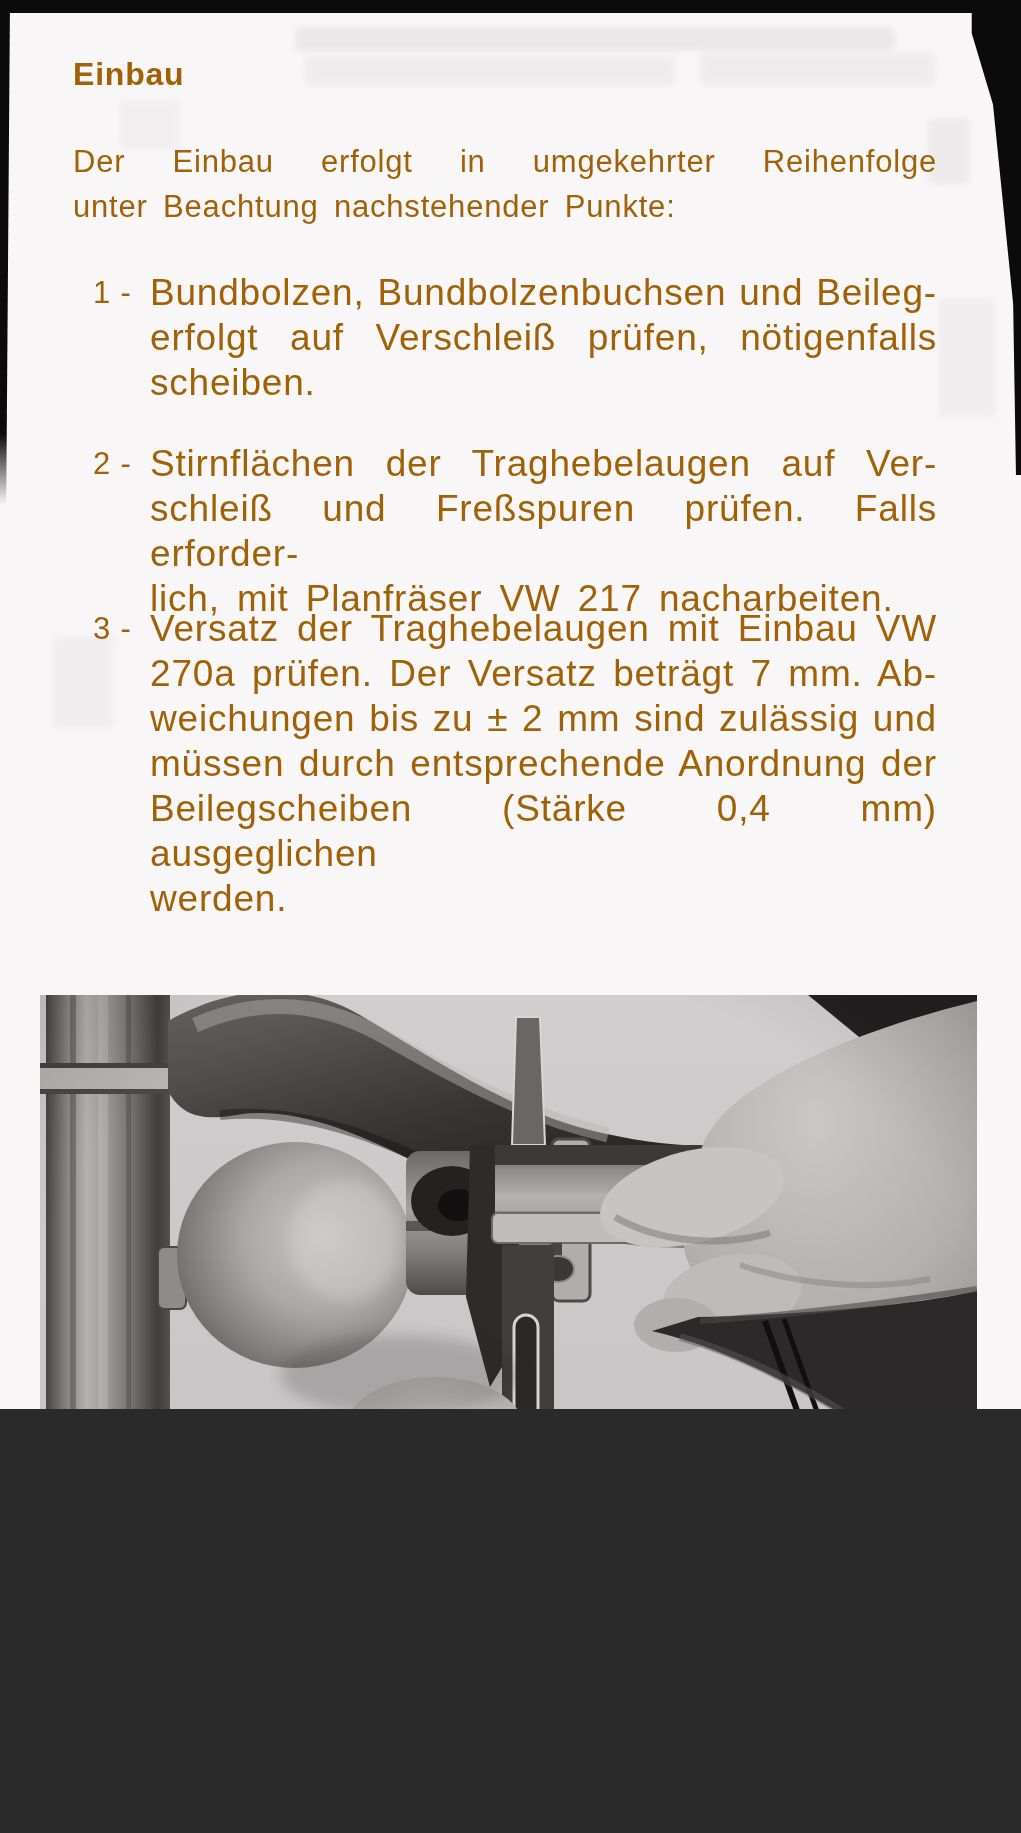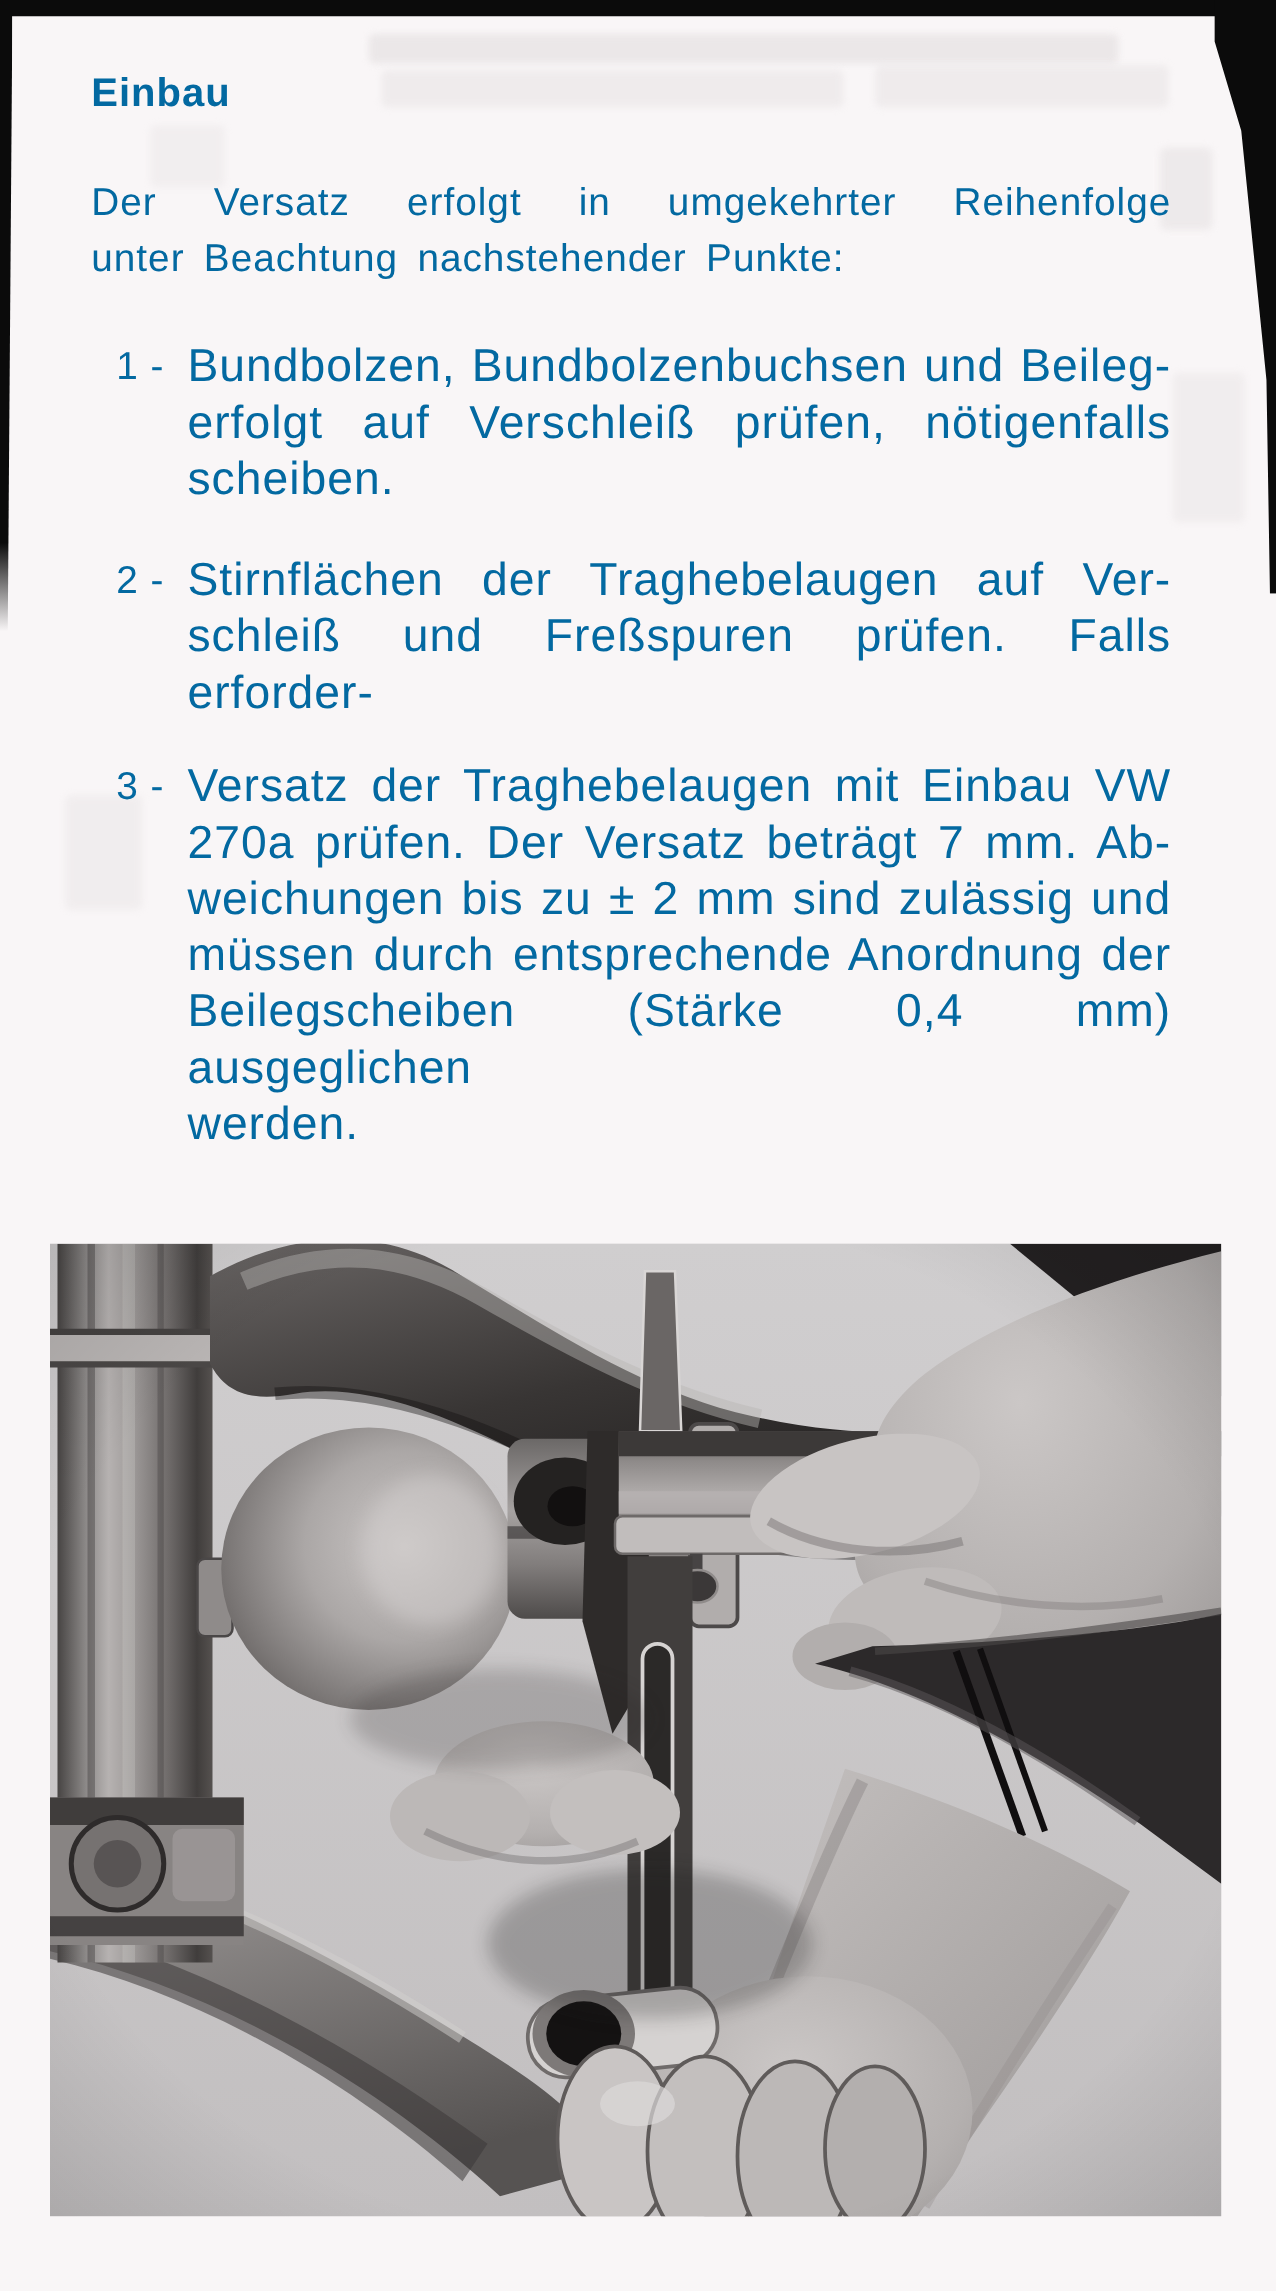--- a/index.html
+++ b/index.html
@@ -1,22 +1,22 @@
 <!DOCTYPE html>
 <html><head>
 <meta charset="utf-8">
 <style>
   html,body{margin:0;padding:0;background:#2a2a2a;}
   .page{
     position:relative;
-    width:1021px;height:1833px;
+    width:1021px;height:1409px;
     background:#f9f6f7;
     overflow:hidden;
     font-family:"Liberation Sans","DejaVu Sans",sans-serif;
-    color:#0369a1;
+    color:#a16207;
   }
   
   .bar-top{position:absolute;left:0;top:0;width:1021px;height:13px;background:#0b0b0b;}
   .bar-left{
     position:absolute;left:0;top:0;width:10px;height:505px;
     background:linear-gradient(to bottom,#0b0b0b 0%,#0b0b0b 86%,rgba(11,11,11,0) 100%);
     clip-path:polygon(0 0,100% 0,62% 100%,0 100%);
   }
   .bar-right{
     position:absolute;right:0;top:0;width:56px;height:475px;background:#0b0b0b;
@@ -68,38 +68,39 @@
   <div class="ghost g2"></div>
   <div class="ghost g3"></div>
   <div class="ghost g4"></div>
   <div class="ghost g5"></div>
   <div class="ghost g6"></div>
   <div class="ghost g7"></div>
 
   <h1 class="heading">Einbau</h1>
 
   <div class="textblock intro">
-      <div class="tline">Der Versatz erfolgt in umgekehrter Reihenfolge</div>
+      <div class="tline">Der Einbau erfolgt in umgekehrter Reihenfolge</div>
       <div class="tline tlast">unter Beachtung nachstehender Punkte:</div>
     </div>
 
   <div class="item it0">
     <div class="num">1 -</div>
     <div class="lines">
         <div class="tline">Bundbolzen, Bundbolzenbuchsen und Beileg-</div>
         <div class="tline">erfolgt auf Verschleiß prüfen, nötigenfalls</div>
         <div class="tline tlast">scheiben.</div>
       </div>
   </div>
 
   <div class="item it1">
     <div class="num">2 -</div>
     <div class="lines">
         <div class="tline">Stirnflächen der Traghebelaugen auf Ver-</div>
         <div class="tline">schleiß und Freßspuren prüfen. Falls erforder-</div>
+        <div class="tline tlast">lich, mit Planfräser VW 217 nacharbeiten.</div>
       </div>
   </div>
 
   <div class="item it2">
     <div class="num">3 -</div>
     <div class="lines">
         <div class="tline">Versatz der Traghebelaugen mit Einbau VW</div>
         <div class="tline">270a prüfen. Der Versatz beträgt 7 mm. Ab-</div>
         <div class="tline">weichungen bis zu ± 2 mm sind zulässig und</div>
         <div class="tline">müssen durch entsprechende Anordnung der</div>

